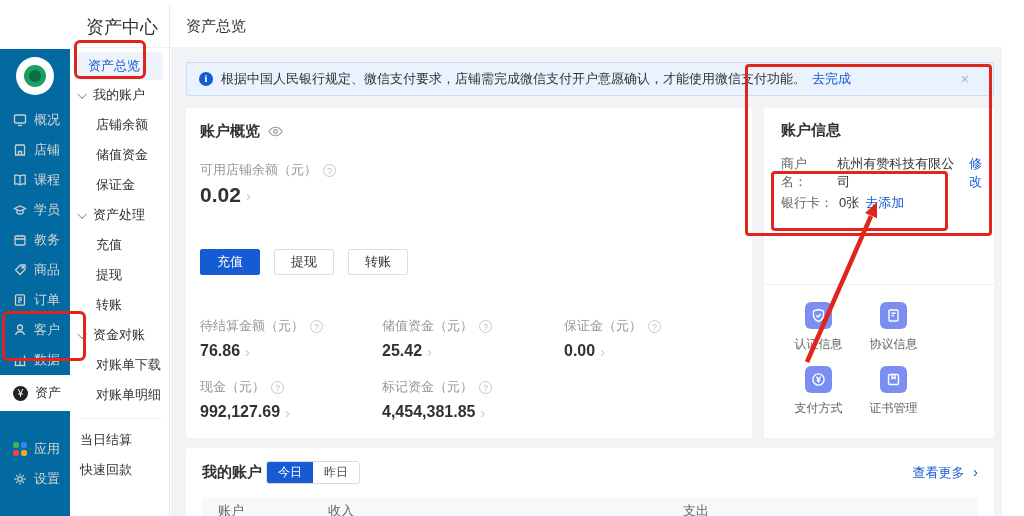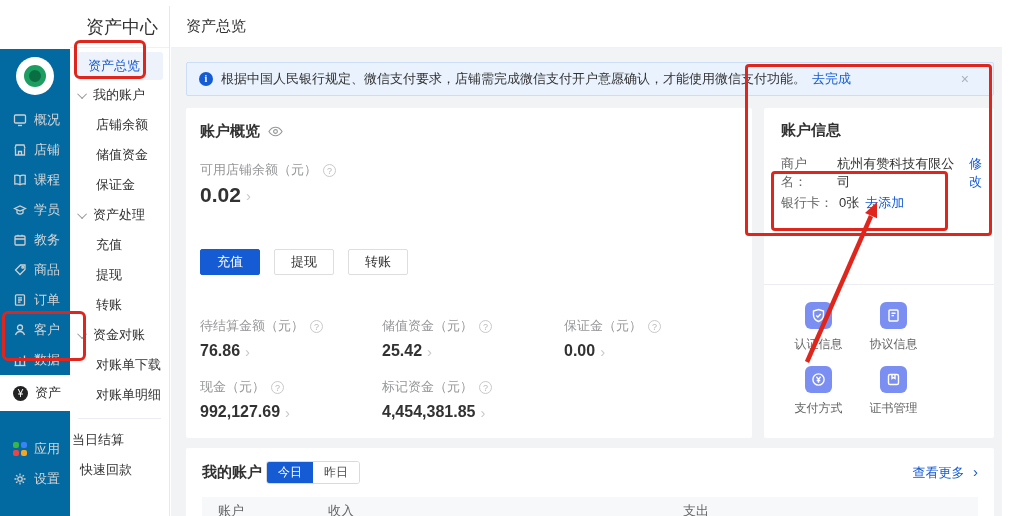--- a/index.html
+++ b/index.html
@@ -203,21 +203,21 @@
     <div class="sm-item">转账</div>
 
     <div class="sm-item group">
       <span class="caret"></span>
       <span>资金对账</span>
     </div>
     <div class="sm-item">对账单下载</div>
     <div class="sm-item">对账单明细</div>
 
     <div class="sm-divider"></div>
-    <div class="sm-item" style="padding-left:2px">当日结算</div>
+    <div class="sm-item" style="padding-left:10px">当日结算</div>
     <div class="sm-item" style="padding-left:10px">快速回款</div>
   </div>
 
   <div class="main">
     <div class="topbar">
       <span>资产总览</span>
     </div>
 
     <div class="content">
 

